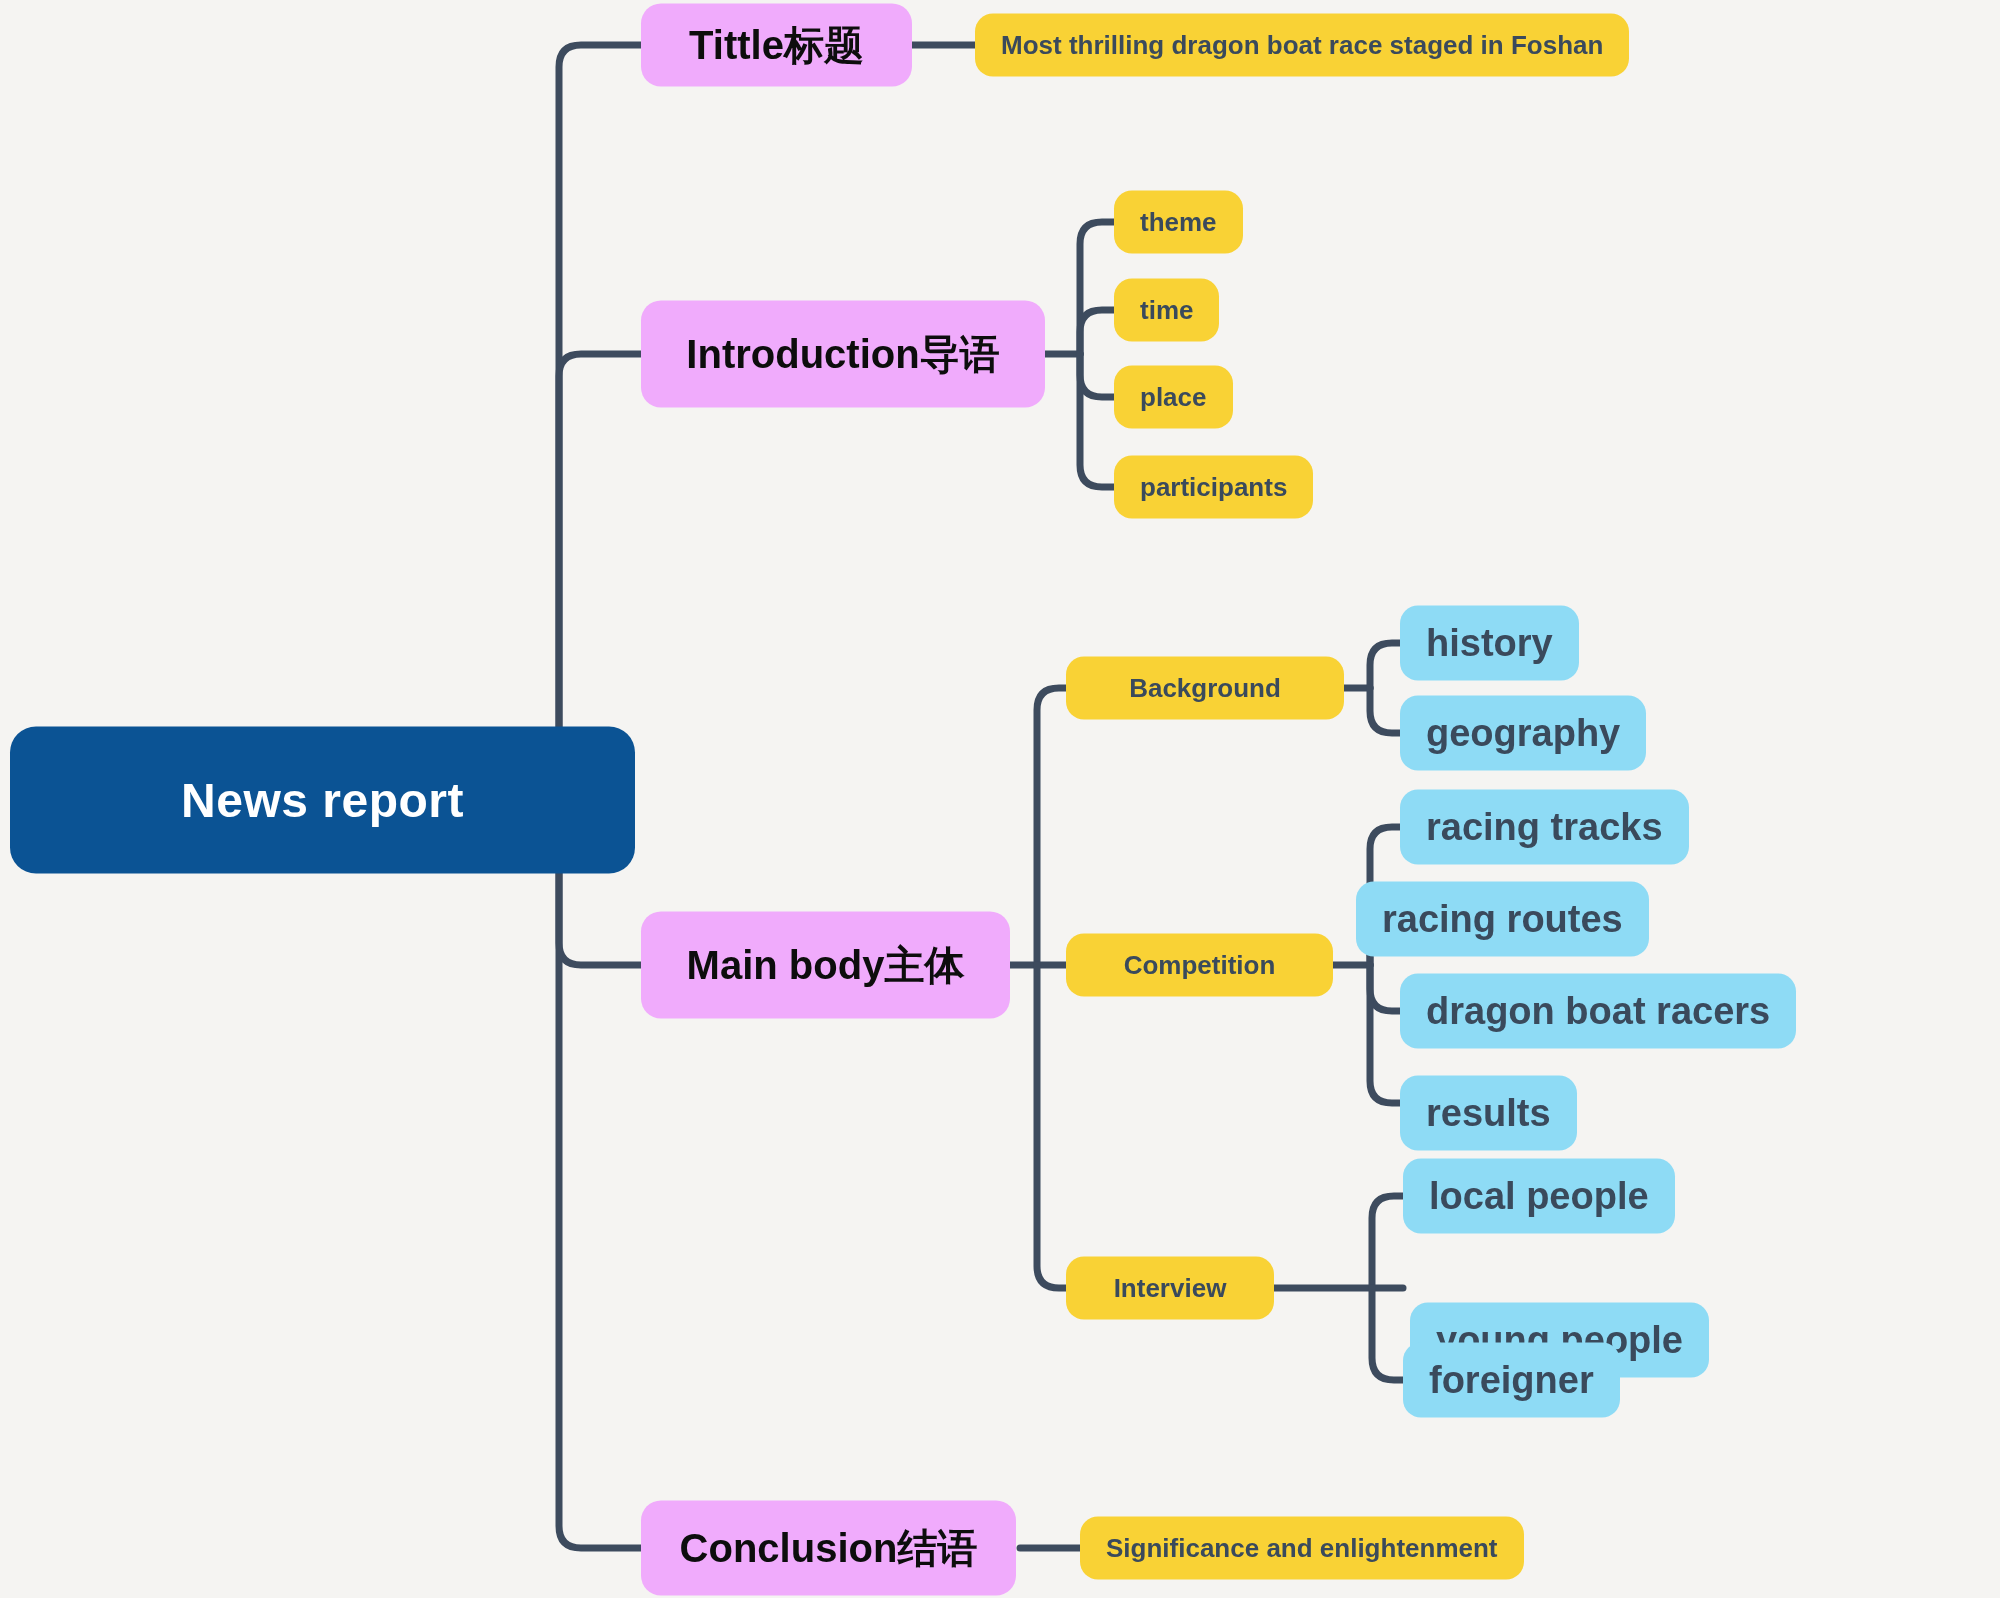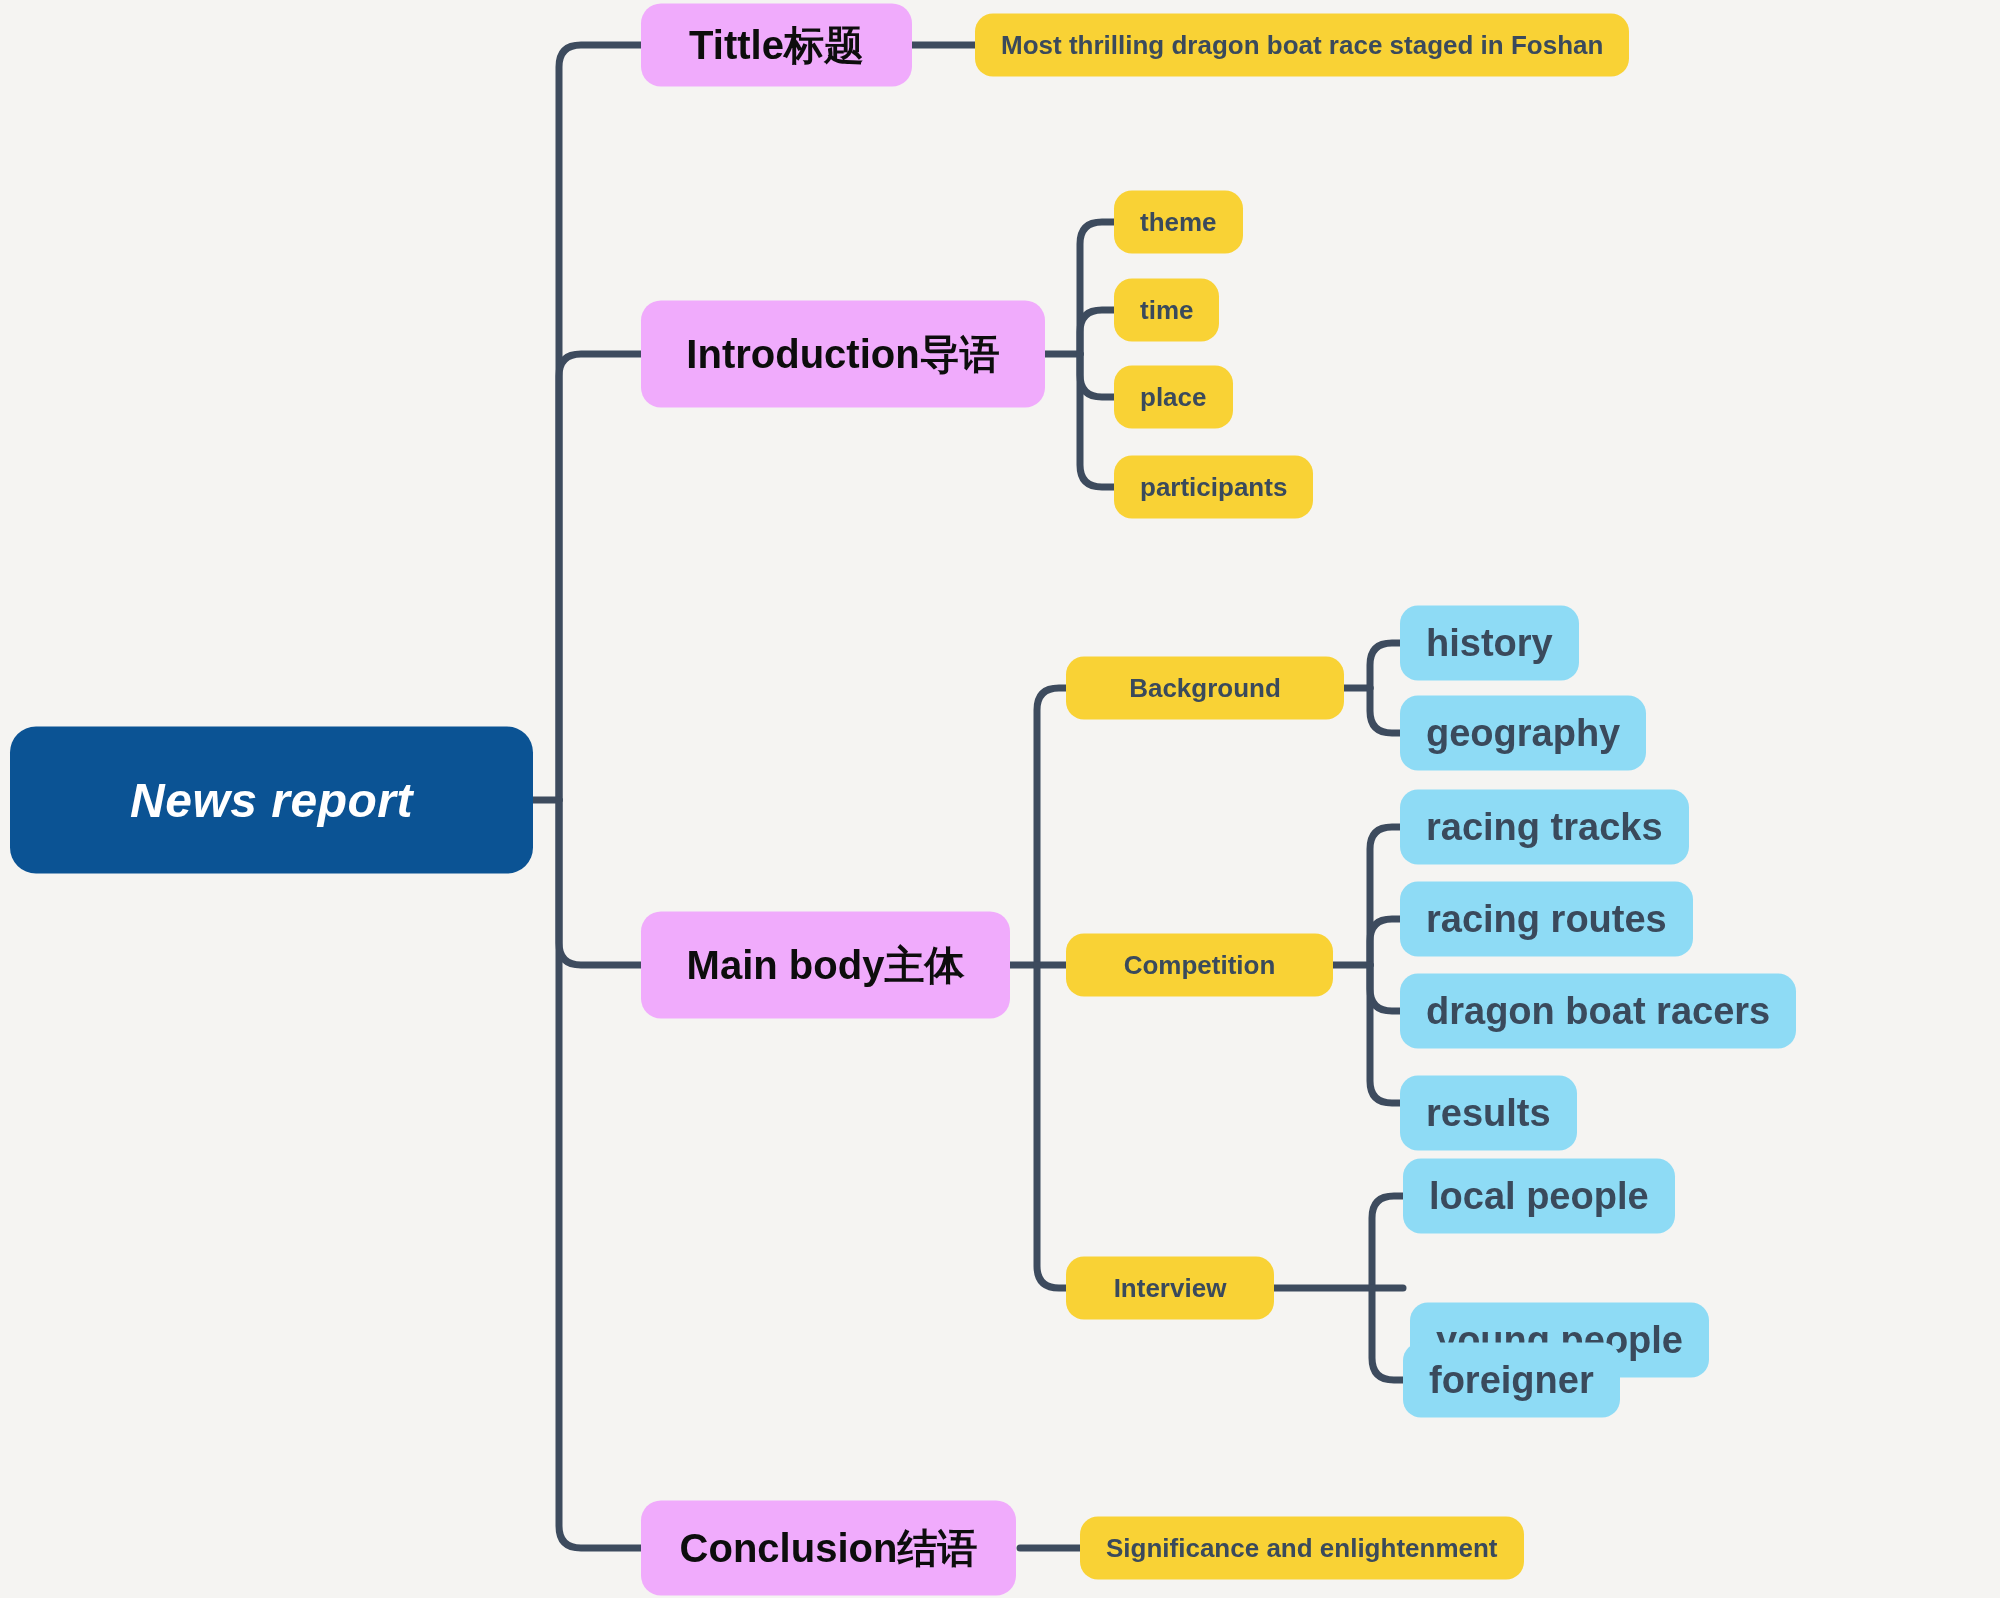--- a/index.html
+++ b/index.html
@@ -106,21 +106,21 @@
     <path d="M1370,965 L1370,1081 Q1370,1103 1392,1103 L1400,1103"></path>
 
     <path d="M1274,1288 L1372,1288"></path>
     <path d="M1372,1288 L1372,1218 Q1372,1196 1394,1196 L1403,1196"></path>
     <path d="M1372,1288 L1403,1288"></path>
     <path d="M1372,1288 L1372,1358 Q1372,1380 1394,1380 L1403,1380"></path>
 
     <path d="M1020,1548 L1080,1548"></path>
   </svg>
 
-  <div class="node root" style="left:10px; top:800px; width:523px;font-style:italic;">News report</div>
+  <div class="node root" style="left:10px; top:800px; width:625px;">News report</div>
 
   <div class="node pink" style="left:641px; top:45px; width:271px; padding:14px 20px;">Tittle标题</div>
   <div class="node pink" style="left:641px; top:354px; width:404px;">Introduction导语</div>
   <div class="node pink" style="left:641px; top:965px; width:369px;">Main body主体</div>
   <div class="node pink" style="left:641px; top:1548px; width:375px; padding:20px 24px;">Conclusion结语</div>
 
   <div class="node yellow" style="left:975px; top:45px;">Most thrilling dragon boat race staged in Foshan</div>
 
   <div class="node yellow" style="left:1114px; top:222px;">theme</div>
   <div class="node yellow" style="left:1114px; top:310px;">time</div>
@@ -128,21 +128,21 @@
   <div class="node yellow" style="left:1114px; top:487px;">participants</div>
 
   <div class="node yellow centered" style="left:1066px; top:688px; width:278px;">Background</div>
   <div class="node yellow centered" style="left:1066px; top:965px; width:267px;">Competition</div>
   <div class="node yellow centered" style="left:1066px; top:1288px; width:208px;">Interview</div>
 
   <div class="node blue" style="left:1400px; top:643px;">history</div>
   <div class="node blue" style="left:1400px; top:733px;">geography</div>
 
   <div class="node blue" style="left:1400px; top:827px;">racing tracks</div>
-  <div class="node blue" style="left:1400px; top:919px;">racing routes</div>
+  <div class="node blue" style="left:1356px; top:919px;">racing routes</div>
   <div class="node blue" style="left:1400px; top:1011px;">dragon boat racers</div>
   <div class="node blue" style="left:1400px; top:1103px;margin-top:10px;">results</div>
 
   <div class="node blue" style="left:1403px; top:1196px;">local people</div>
   <div class="node blue" style="left:1403px; top:1340px;margin-left:7px;">young people</div>
   <div class="node blue" style="left:1403px; top:1380px;">foreigner</div>
 
   <div class="node yellow" style="left:1080px; top:1548px;">Significance and enlightenment</div>
 
 </div>

